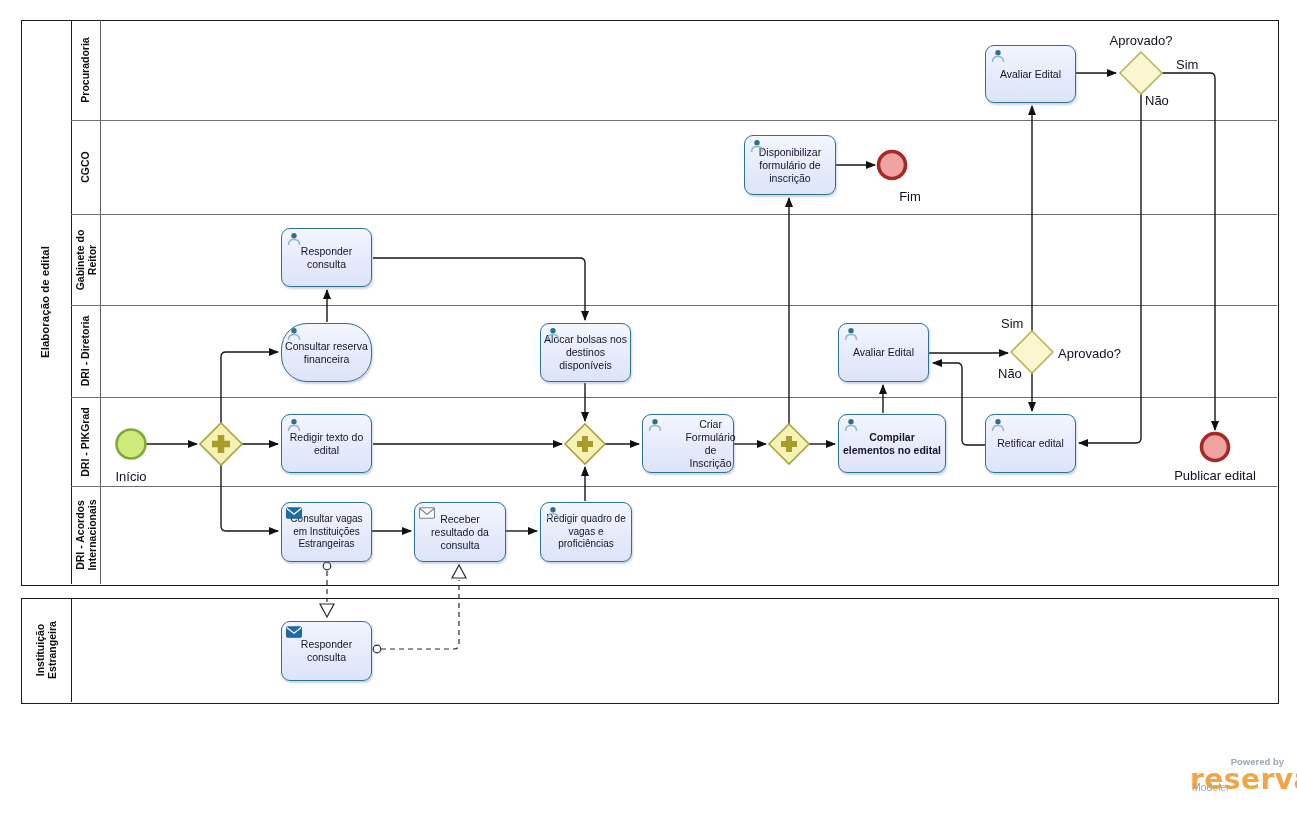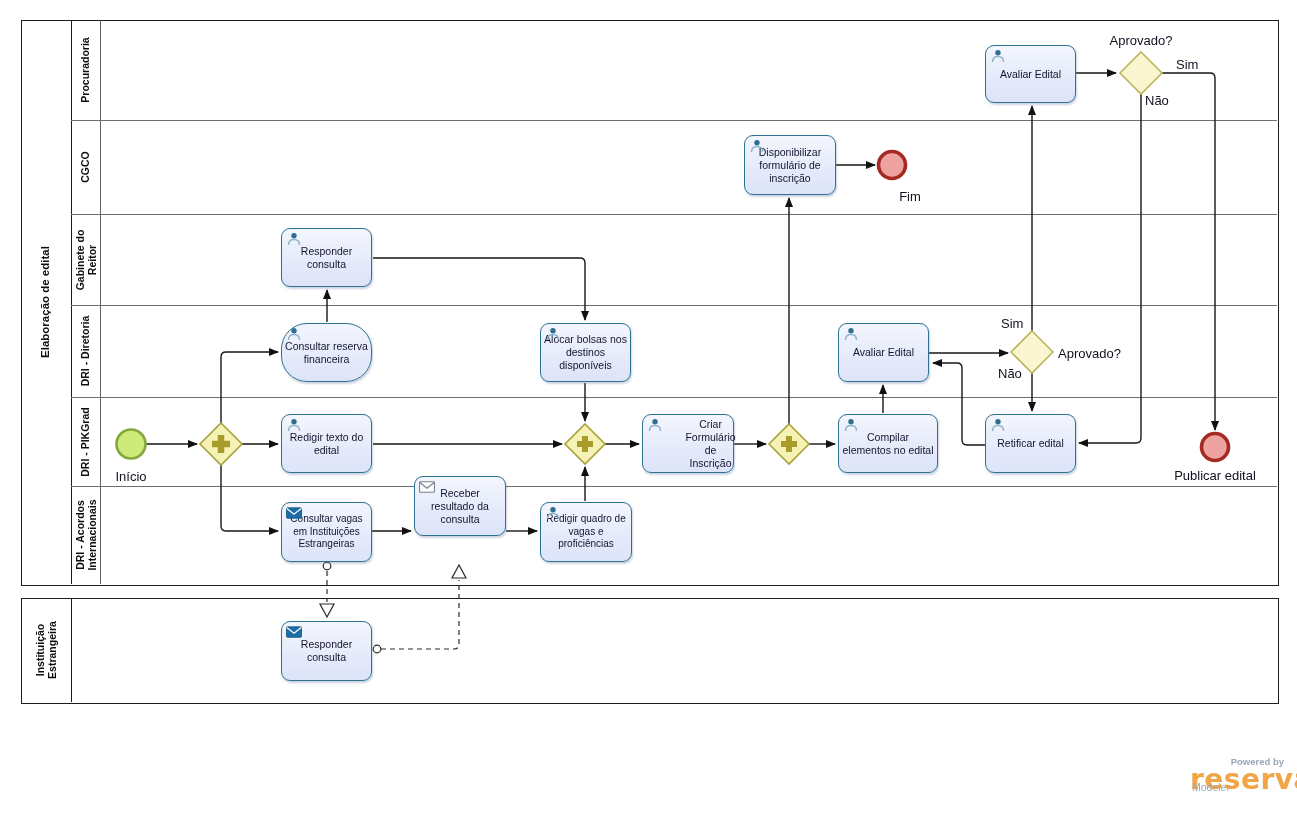--- a/index.html
+++ b/index.html
@@ -194,21 +194,21 @@
   </div>
 
   <div class="task" style="left:642px;top:414px;width:92px;height:59px;padding-left:48px;">
     <svg class="ticon" viewBox="0 0 16 14">
         <circle cx="8" cy="3.8" r="2.7" fill="#2f7090"></circle>
         <path d="M2.5,13 C2.5,8.6 5,7.6 8,7.6 C11,7.6 13.5,8.6 13.5,13" stroke="#8fb6cc" stroke-width="1.5" fill="none"></path>
       </svg>
     <span>Criar Formulário de Inscrição</span>
   </div>
 
-  <div class="task" style="left:838px;top:414px;width:100px;height:59px;">
+  <div class="task" style="left:838px;top:414px;width:108px;height:59px;font-weight:bold;">
     <svg class="ticon" viewBox="0 0 16 14">
         <circle cx="8" cy="3.8" r="2.7" fill="#2f7090"></circle>
         <path d="M2.5,13 C2.5,8.6 5,7.6 8,7.6 C11,7.6 13.5,8.6 13.5,13" stroke="#8fb6cc" stroke-width="1.5" fill="none"></path>
       </svg>
     <span>Compilar elementos no edital</span>
   </div>
 
   <div class="task" style="left:985px;top:414px;width:91px;height:59px;">
     <svg class="ticon" viewBox="0 0 16 14">
         <circle cx="8" cy="3.8" r="2.7" fill="#2f7090"></circle>
@@ -218,21 +218,21 @@
   </div>
 
   <div class="task" style="left:281px;top:502px;width:91px;height:60px;font-size:10px;line-height:12.5px;">
     <svg class="ticon" viewBox="0 0 16 12">
         <rect x="0.5" y="0.8" width="15" height="10.5" rx="1" fill="#1b6da5" stroke="#14557f" stroke-width="0.8"></rect>
         <polyline points="0.8,1.5 8,7.2 15.2,1.5" stroke="#ffffff" stroke-width="1.2" fill="none"></polyline>
       </svg>
     <span>Consultar vagas em Instituições Estrangeiras</span>
   </div>
 
-  <div class="task" style="left:414px;top:476px;width:92px;height:60px;">
+  <div class="task" style="left:414px;top:502px;width:92px;height:60px;">
     <svg class="ticon" viewBox="0 0 16 12">
         <rect x="0.5" y="0.8" width="15" height="10.5" rx="1" fill="#fdfdfd" stroke="#74828c" stroke-width="1.1"></rect>
         <polyline points="0.8,1.5 8,7.2 15.2,1.5" stroke="#74828c" stroke-width="1.1" fill="none"></polyline>
       </svg>
     <span>Receber resultado da consulta</span>
   </div>
 
   <div class="task" style="left:540px;top:502px;width:92px;height:60px;font-size:10px;line-height:12.5px;">
     <svg class="ticon" viewBox="0 0 16 14">
         <circle cx="8" cy="3.8" r="2.7" fill="#2f7090"></circle>

